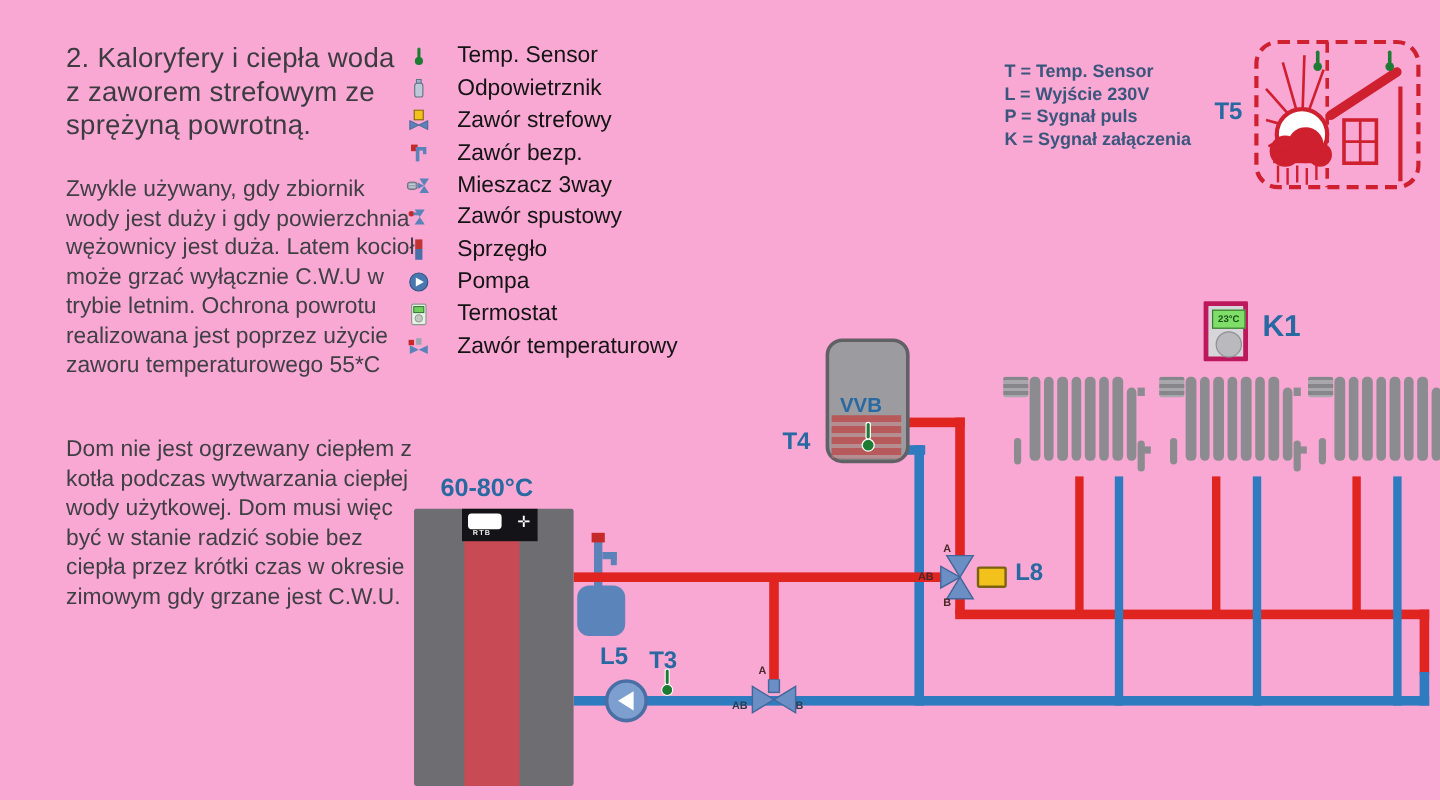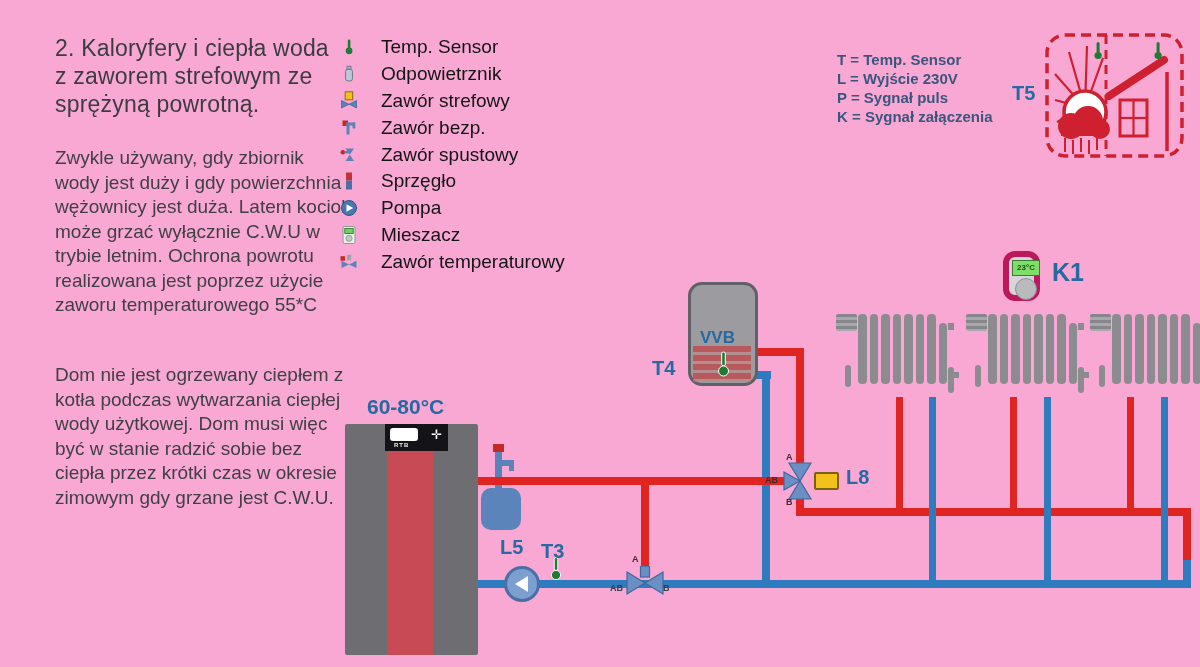--- a/index.html
+++ b/index.html
@@ -42,21 +42,21 @@
   .pump{position:absolute;left:504px;top:566px;width:36px;height:36px;border-radius:50%;
         background:#7d9fd0;border:3px solid #4a6fa5;box-sizing:border-box;}
   .pump .tri{position:absolute;left:8px;top:7px;width:0;height:0;border-top:8px solid transparent;
         border-bottom:8px solid transparent;border-right:13px solid #fff;}
   
   .vessel{position:absolute;left:481px;top:488px;width:40px;height:42px;background:#5b84ba;border-radius:10px;}
   .sv{position:absolute;background:#5b83ba;}
   .svcap{position:absolute;left:493px;top:444px;width:11px;height:8px;background:#c62a28;}
   
   .k1{position:absolute;left:1003px;top:251px;width:37px;height:50px;background:#d6d6da;
-      border:6px solid #be185d;border-radius:12px;box-sizing:border-box;}
+      border:4px solid #be185d;border-radius:1px;box-sizing:border-box;}
   .k1 .scr{position:absolute;left:3px;top:3px;width:26px;height:14px;background:#7ede67;border:1px solid #3c7a34;
       font-size:8px;font-weight:bold;color:#185218;text-align:center;line-height:14px;}
   .k1 .knob{position:absolute;left:6px;top:21px;width:20px;height:20px;border-radius:50%;
       background:#b9b9be;border:1px solid #8f8f94;}
   
   .act{position:absolute;left:814px;top:472px;width:25px;height:18px;background:#f3c11b;
        border:2px solid #7a6210;border-radius:2px;box-sizing:border-box;}
   
   .radiator{position:absolute;width:90px;height:70px;}
   .fins{display:flex;gap:3px;height:70px;}
@@ -115,20 +115,33 @@
             <rect x="7.5" y="4.5" width="3" height="12" fill="#5b83ba"></rect>
             <rect x="7.5" y="4.5" width="8.5" height="3" fill="#5b83ba"></rect>
             <rect x="13.5" y="4.5" width="2.8" height="6" fill="#5b83ba"></rect>
           </svg>
         </span>
       <span class="llb">Zawór bezp.</span>
     </div>
     <div class="legend-row">
       <span class="lic">
           <svg viewBox="0 0 20 20">
+            <rect x="0.5" y="6.8" width="8" height="6" rx="2" fill="#98a3af" stroke="#5c6b7a" stroke-width="0.8"></rect>
+            <line x1="2" y1="8.6" x2="7" y2="8.6" stroke="#d2d9df" stroke-width="0.9"></line>
+            <line x1="2" y1="10.8" x2="7" y2="10.8" stroke="#d2d9df" stroke-width="0.9"></line>
+            <path d="M10.5,3.8 L18.5,3.8 L14.5,9.8 Z" fill="#5b83ba"></path>
+            <path d="M10.5,15.8 L18.5,15.8 L14.5,9.8 Z" fill="#5b83ba"></path>
+            <path d="M9,7 L14.5,9.8 L9,12.6 Z" fill="#5b83ba"></path>
+          </svg>
+        </span>
+      <span class="llb">Mieszacz 3way</span>
+    </div>
+    <div class="legend-row">
+      <span class="lic">
+          <svg viewBox="0 0 20 20">
             <circle cx="3.8" cy="7.2" r="2.3" fill="#c62a28"></circle>
             <rect x="5.5" y="6" width="4.5" height="2.4" fill="#5b83ba"></rect>
             <path d="M6.5,3.5 L15,3.5 L10.8,9.8 Z" fill="#5b83ba"></path>
             <path d="M6.5,16 L15,16 L10.8,9.8 Z" fill="#5b83ba"></path>
           </svg>
         </span>
       <span class="llb">Zawór spustowy</span>
     </div>
     <div class="legend-row">
       <span class="lic">
@@ -149,21 +162,21 @@
       <span class="llb">Pompa</span>
     </div>
     <div class="legend-row">
       <span class="lic">
           <svg viewBox="0 0 20 20">
             <rect x="4" y="1.5" width="12" height="17" rx="1.5" fill="#e9efe9" stroke="#8a9a8a"></rect>
             <rect x="5.8" y="3.5" width="8.4" height="5" fill="#6fd05e" stroke="#2e6e2e" stroke-width="0.8"></rect>
             <circle cx="10" cy="13.3" r="3.1" fill="#c2c8c2" stroke="#8a9a8a" stroke-width="0.8"></circle>
           </svg>
         </span>
-      <span class="llb">Mieszacz</span>
+      <span class="llb">Termostat</span>
     </div>
     <div class="legend-row">
       <span class="lic">
           <svg viewBox="0 0 20 20">
             <rect x="7.8" y="2.8" width="4.4" height="5.5" fill="#9aa5b1"></rect>
             <rect x="1.5" y="4.2" width="4.5" height="4.5" fill="#c62a28"></rect>
             <path d="M2.5,8.8 L10,12.4 L2.5,16 Z" fill="#5b83ba"></path>
             <path d="M17.5,8.8 L10,12.4 L17.5,16 Z" fill="#5b83ba"></path>
           </svg>
         </span>

